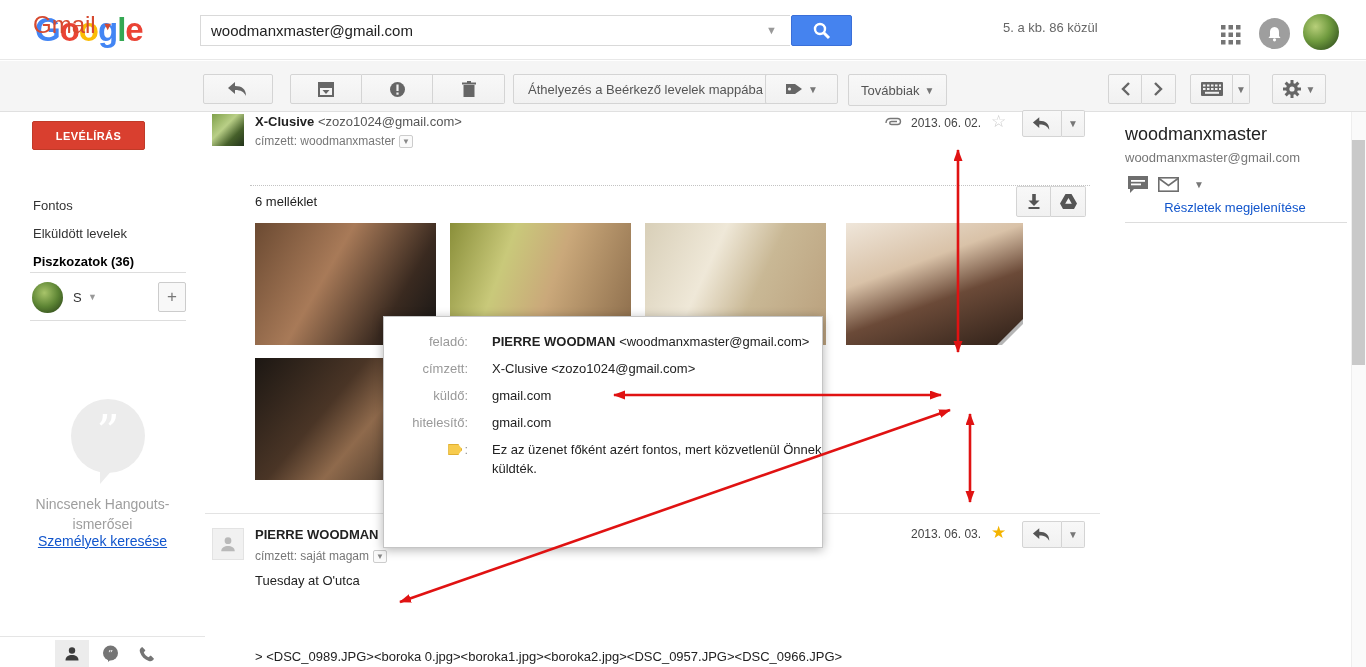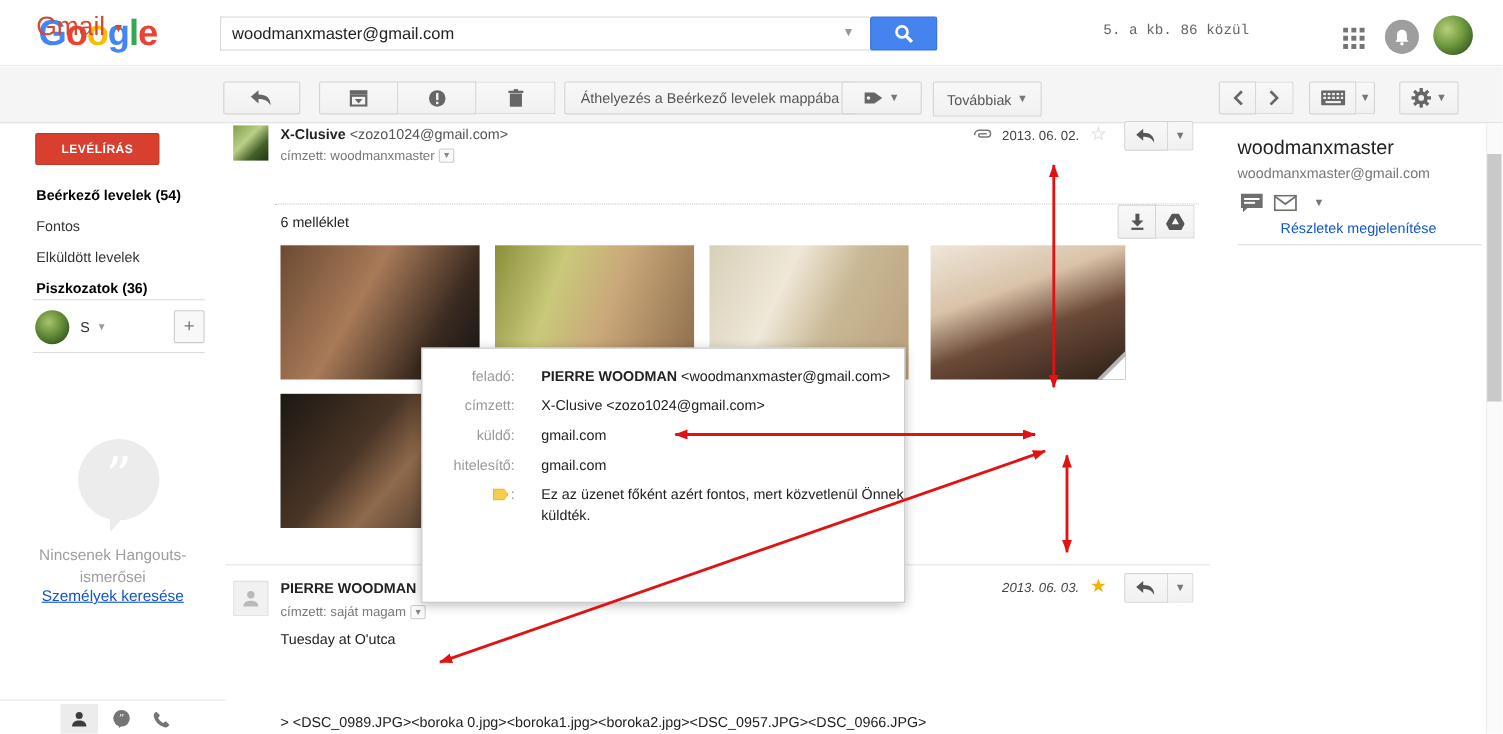--- a/index.html
+++ b/index.html
@@ -29,21 +29,21 @@
 
   
   .toolbar{left:0;top:61px;width:1366px;height:51px;background:#f5f5f5;border-bottom:1px solid #e0e0e0;}
   .gmail-logo{left:33px;top:11px;color:var(--gmail-red);font-size:24px;cursor:pointer;}
   .gmail-logo .dd{font-size:11px;vertical-align:3px;}
   .btn{position:absolute;height:30px;background:linear-gradient(#f8f8f8,#f1f1f1);border:1px solid #d4d4d4;
     border-radius:2px;color:#555;font-size:13px;display:flex;align-items:center;justify-content:center;cursor:pointer;}
   .btn-grouped{border-radius:0;border-left:none;}
   .btn-first{border-radius:2px 0 0 2px;border-left:1px solid #d4d4d4;}
   .btn-last{border-radius:0 2px 2px 0;}
-  .pager{left:1003px;top:20px;font-size:13px;color:#666;font-family:Liberation Mono, monospace;}
+  .pager{left:1003px;top:20px;font-size:13px;color:#666;}
   .ddc{font-size:10px;color:#777;margin-left:5px;}
 
   
   .compose{left:32px;top:121px;width:113px;height:29px;background:var(--compose-red);color:#fff;
     border:1px solid #c03a28;border-radius:2px;font-size:11px;font-weight:bold;letter-spacing:.4px;
     display:flex;align-items:center;justify-content:center;cursor:pointer;}
   .navitem{left:33px;width:165px;height:24px;font-size:13px;color:#333;cursor:pointer;display:flex;align-items:center;}
   .navitem.bold{font-weight:bold;color:#000;}
   .sb-divider{left:30px;width:156px;border-top:1px solid #ddd;}
   .sb-avatar{left:32px;top:282px;width:31px;height:31px;border-radius:50%;cursor:pointer;
@@ -255,21 +255,20 @@
             <rect x="7.5" y="0" width="3" height="18" transform="rotate(-45 9 9)"></rect>
             <circle cx="9" cy="9" r="6"></circle>
           </g>
           <circle cx="9" cy="9" r="2.6" fill="#f1f1f1"></circle>
         </svg>
       </span>
     <span class="ddc">▼</span>
   </div>
 
   <div class="abs compose">LEVÉLÍRÁS</div>
-  <div class="abs navitem bold" style="top:165px;">Beérkező levelek (54)</div>
   <div class="abs navitem" style="top:193px;">Fontos</div>
   <div class="abs navitem" style="top:221px;">Elküldött levelek</div>
   <div class="abs navitem bold" style="top:249px;">Piszkozatok (36)</div>
   <div class="abs sb-divider" style="top:272px;"></div>
   <div class="abs sb-avatar"></div>
   <div class="abs sb-contact-label">S</div>
   <div class="abs sb-contact-dd">▼</div>
   <div class="abs plus-btn">+</div>
   <div class="abs sb-divider" style="top:320px;"></div>
 
@@ -390,21 +389,21 @@
           <circle cx="8" cy="5" r="3" fill="#b9b9b9"></circle>
           <path d="M2 14.5 C2 11 5 9.8 8 9.8 C11 9.8 14 11 14 14.5 z" fill="#b9b9b9"></path>
         </svg>
       </span>
   </div>
   <div class="abs sender-line" style="top:527px;"><b>PIERRE WOODMAN</b></div>
   <div class="abs to-line" style="top:549px;">
       <span>címzett: saját magam</span>
       <span class="mini-dd">▼</span>
     </div>
-  <div class="abs hdr-right" style="left:911px;top:527px;font-style:italic;">2013. 06. 03.</div>
+  <div class="abs hdr-right" style="left:911px;top:527px;">2013. 06. 03.</div>
   <div class="abs star on" style="left:991px;top:524px;">★</div>
   <div class="btn btn-first reply-btn" style="left:1022px;top:521px;">
     <span>
         <svg width="20" height="15" viewBox="0 0 22 16">
           <path d="M8 1 L1 7 L8 13 V9 C14 9 17 11 19 15 C19 8 15 5 8 5 z" fill="#555"></path>
         </svg>
       </span>
   </div>
   <div class="btn btn-grouped btn-last reply-dd" style="left:1062px;top:521px;">
       <span class="ddc" style="margin:0;">▼</span>

